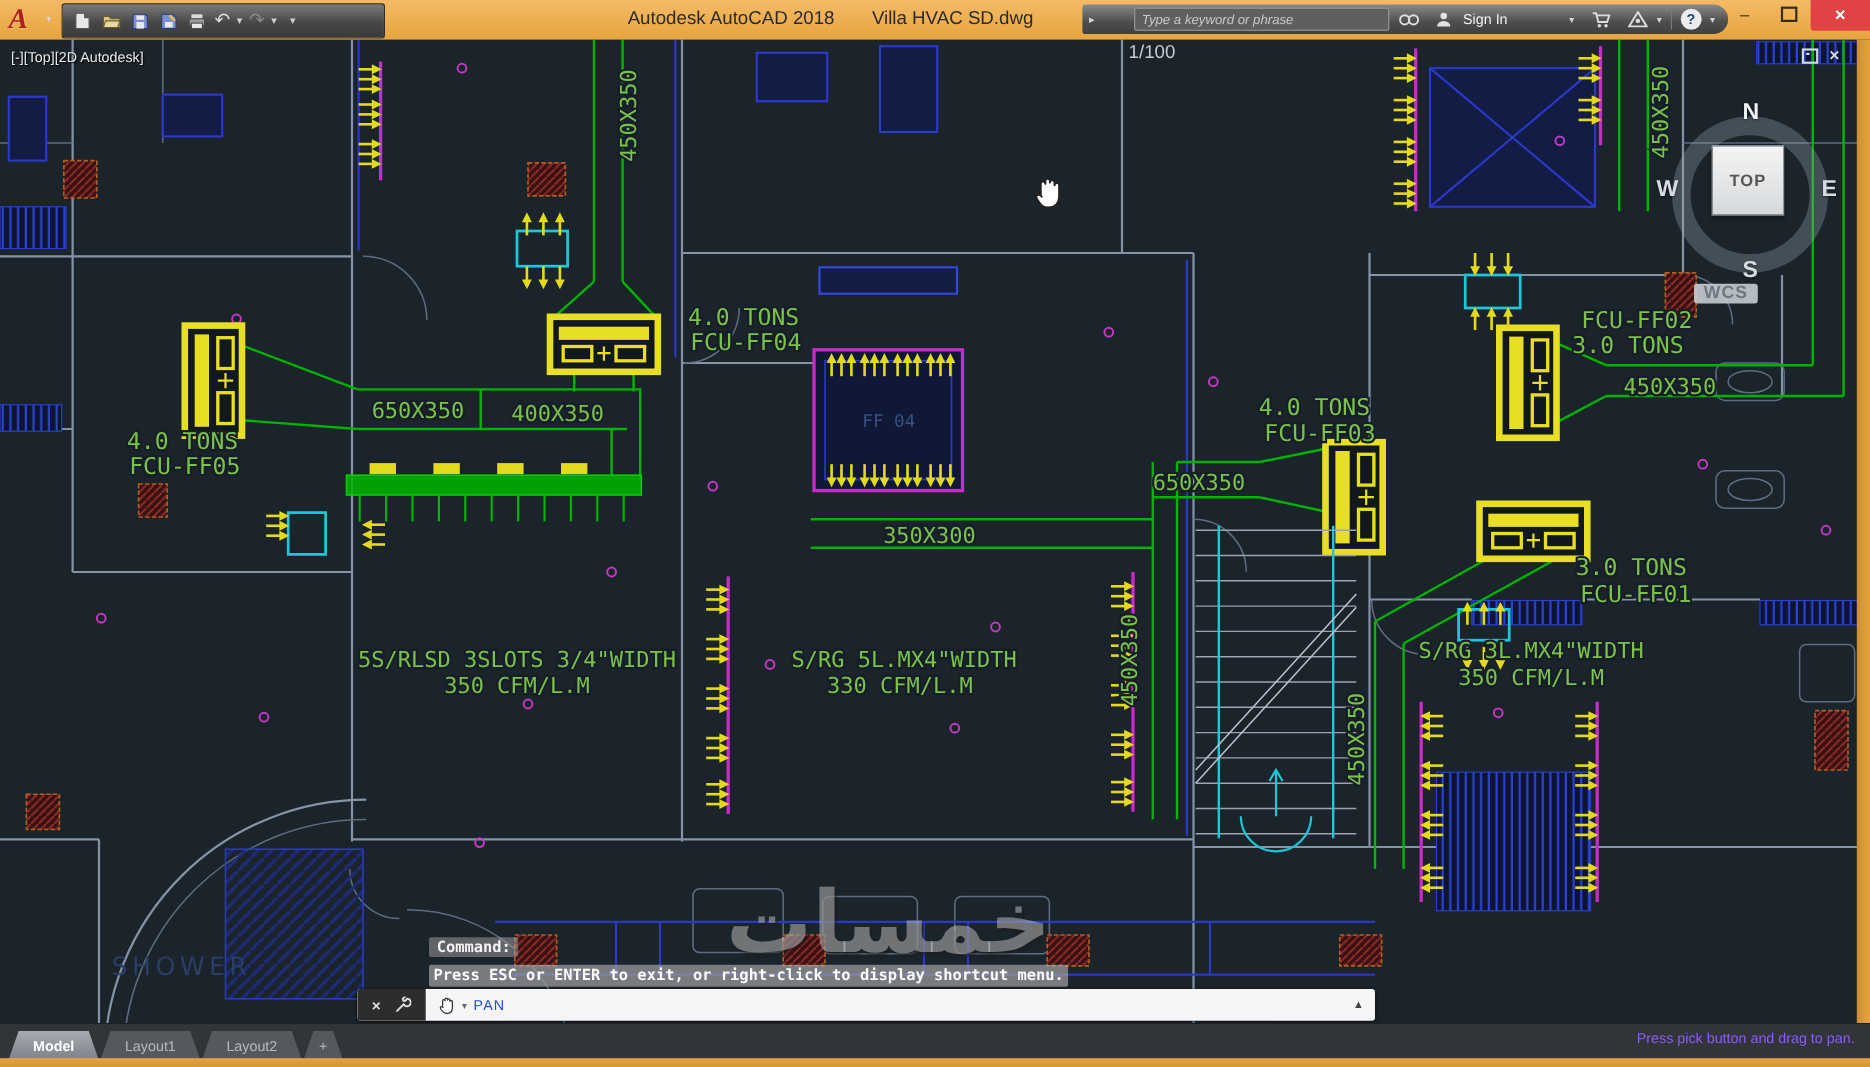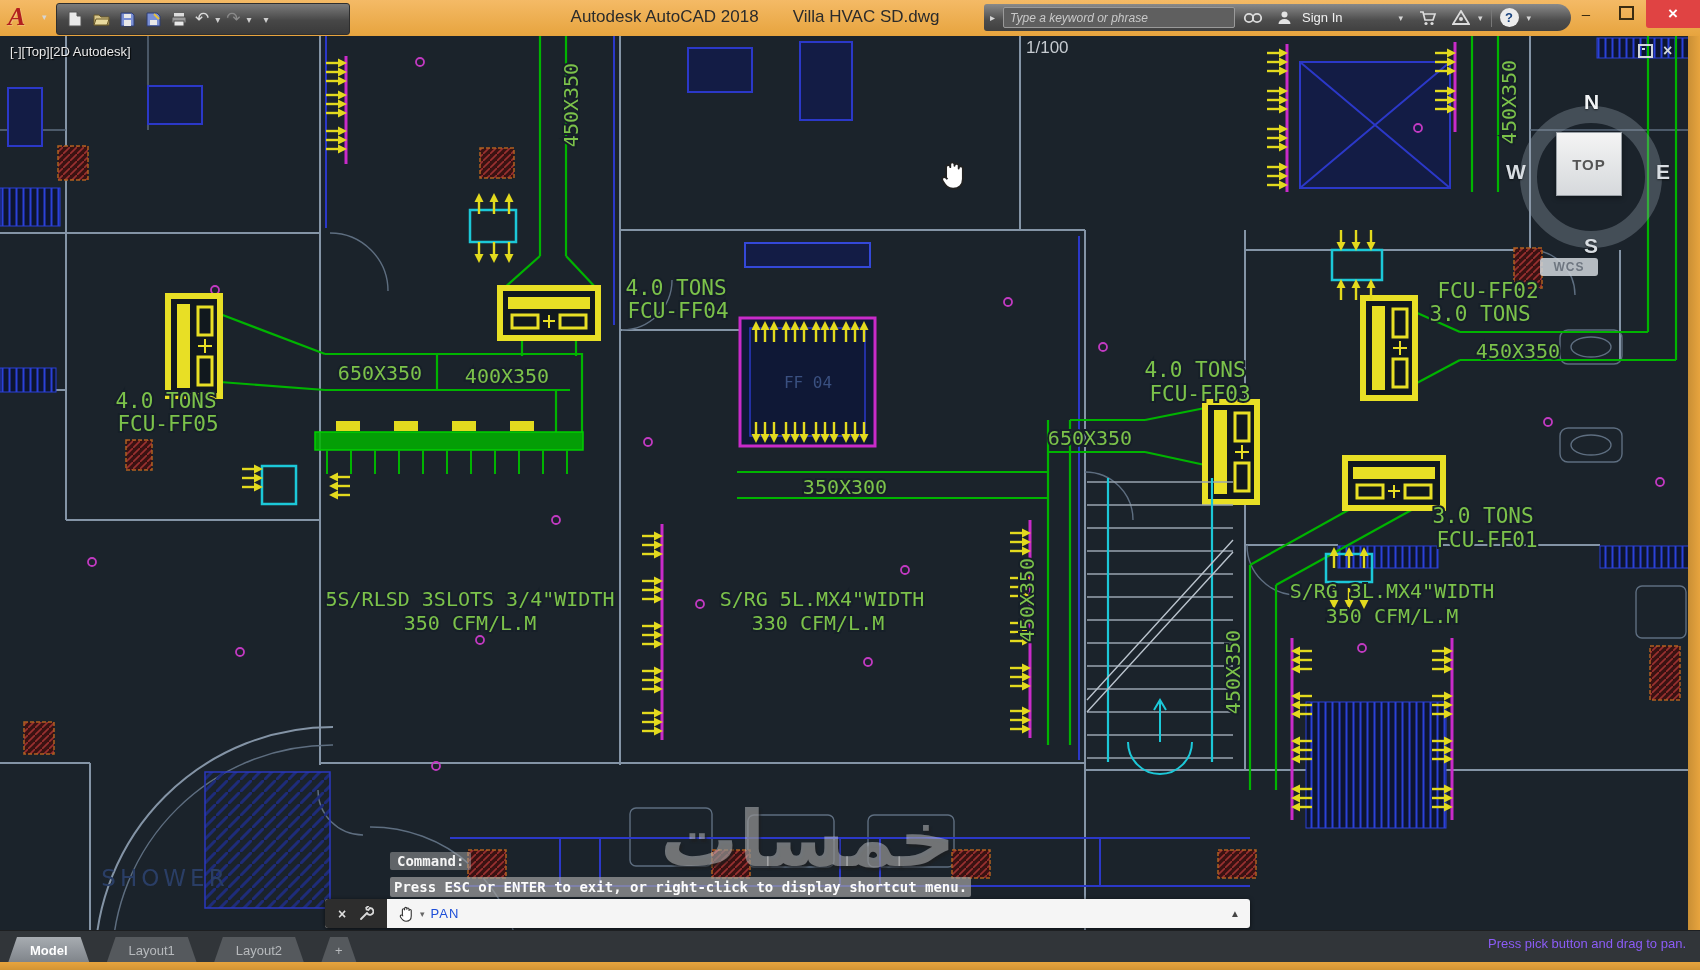--- a/index.html
+++ b/index.html
@@ -19,21 +19,21 @@
   .qat .glyph{color:#dcdcdc;font-size:17px;line-height:20px;}
   .qat .glyph.dis{color:#8a8a8a;}
   .title{position:absolute;left:755px;top:7px;transform:translateX(-50%);white-space:nowrap;
          color:#2b2b2b;font-size:17px;}
   .title b{font-weight:normal;margin-left:34px;}
   .infocenter{position:absolute;left:984px;top:4px;width:575px;height:27px;border-radius:3px 14px 14px 3px;
               background:linear-gradient(#8a8a8a,#4d4d4d 60%,#404040);display:flex;align-items:center;
               padding:0 6px;gap:8px;}
   .collapse-arrow{color:#d7d7d7;font-size:10px;}
   .searchbox{width:218px;height:19px;background:#5f5f5f;border:1px solid #9a9a9a;border-radius:2px;
-             color:#e8e8e8;font-size:12px;padding:0 6px;outline:none;}
+             color:#e8e8e8;font-size:12px;padding:0 6px;outline:none;margin-left:28px;}
   .searchbox::placeholder{color:#c9c9c9;font-style:italic;font-size:12px;}
   .ic-svg{display:block;}
   .signin{color:#f2f2f2;font-size:13px;margin-left:2px;}
   .caret{color:#d5d5d5;font-size:9px;}
   .divider{width:1px;height:18px;background:#777;}
   .helpq{width:19px;height:19px;border-radius:50%;background:#ececec;color:#17427e;
          font-weight:bold;font-size:13px;display:flex;align-items:center;justify-content:center;}
   .winctl{position:absolute;right:0;top:0;height:32px;display:flex;align-items:flex-start;z-index:61;}
   .wbtn{width:40px;height:26px;display:flex;align-items:center;justify-content:center;color:#3a2c12;font-size:15px;}
   .wbtn .maxbox{width:11px;height:10px;border:2px solid #3a2c12;}
@@ -64,21 +64,21 @@
   .vc-letter{position:absolute;color:#D8DDE2;font-size:21px;font-weight:bold;text-shadow:0 1px 2px #0008;}
   .vc-n{left:68px;top:2px;color:#F2F4F6;}
   .vc-w{left:-10px;top:72px;}
   .vc-e{left:140px;top:72px;}
   .vc-s{left:68px;top:146px;}
   .vc-face{position:absolute;left:40px;top:44px;width:64px;height:62px;background:linear-gradient(#F4F4F4,#D6D9DC);
            border:1px solid #9aa0a6;box-shadow:0 2px 5px #0006;display:flex;align-items:center;justify-content:center;
            color:#555;font-weight:bold;font-size:15px;letter-spacing:1px;}
   .wcs-pill{position:absolute;left:1540px;top:258px;width:58px;height:18px;background:rgba(203,208,214,0.88);
             border-radius:3px;z-index:5;display:flex;align-items:center;justify-content:center;
-            color:#6E7680;font-size:12px;font-weight:bold;letter-spacing:1px;}
+            color:#6E7680;font-size:16px;font-weight:bold;letter-spacing:1px;}
 
   
   .pan-cursor{position:absolute;left:936px;top:158px;z-index:6;}
 
   
   .cmd-prompt{position:absolute;left:390px;top:852px;z-index:20;background:rgba(165,165,165,0.5);
               color:#F4F4F4;font-family:"DejaVu Sans Mono",monospace;font-size:14px;font-weight:bold;
               padding:1px 7px;border-radius:2px;}
   .cmd-hint{position:absolute;left:390px;top:877px;z-index:20;background:rgba(158,158,158,0.72);
             color:#FBFBFB;font-family:"DejaVu Sans Mono",monospace;font-size:14px;font-weight:bold;
@@ -94,21 +94,21 @@
   .cmd-caret-up{color:#444;font-size:10px;margin-right:10px;}
 
   
   .watermark{position:absolute;left:660px;top:794px;width:440px;z-index:40;text-align:left;
              font-size:78px;font-weight:bold;color:rgba(232,232,232,0.42);
              text-shadow:2px 3px 2px rgba(30,30,30,0.55);font-family:"DejaVu Sans",sans-serif;direction:rtl;}
 
   
   .bottombar{position:absolute;left:0;top:930px;width:1700px;height:32px;background:#313539;z-index:50;
              border-top:1px solid #1d1f21;display:flex;align-items:center;}
-  .tabs{display:flex;align-items:flex-end;height:32px;padding-left:8px;gap:17px;}
+  .tabs{display:flex;align-items:flex-end;height:32px;padding-left:8px;gap:2px;}
   .tab{height:26px;margin-top:3px;padding:0 22px;display:flex;align-items:center;justify-content:center;
        font-size:13px;color:#B7BABD;background:#55595D;
        clip-path:polygon(9px 0,calc(100% - 9px) 0,100% 100%,0 100%);}
   .tab.active{background:linear-gradient(#A7ACB1,#7E8389);color:#fff;font-weight:bold;}
   .tab.addtab{padding:0 14px;}
   .status-msg{position:absolute;right:14px;top:936px;z-index:51;color:#8b5cf6;font-size:13px;}
   .border-right{position:absolute;left:1688px;top:36px;width:12px;height:926px;z-index:45;
                 background:linear-gradient(90deg,#C98F35,#E7A43E);}
   .border-bottom{position:absolute;left:0;top:962px;width:1700px;height:8px;z-index:55;
                  background:linear-gradient(#E7A43E,#D29434);}

